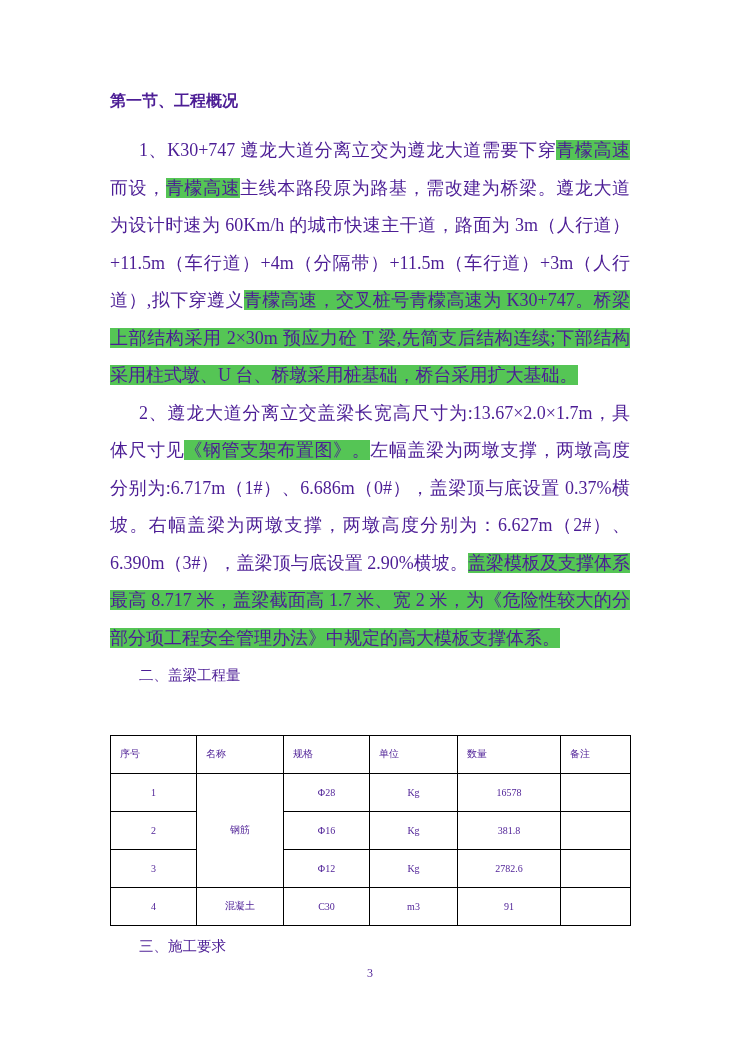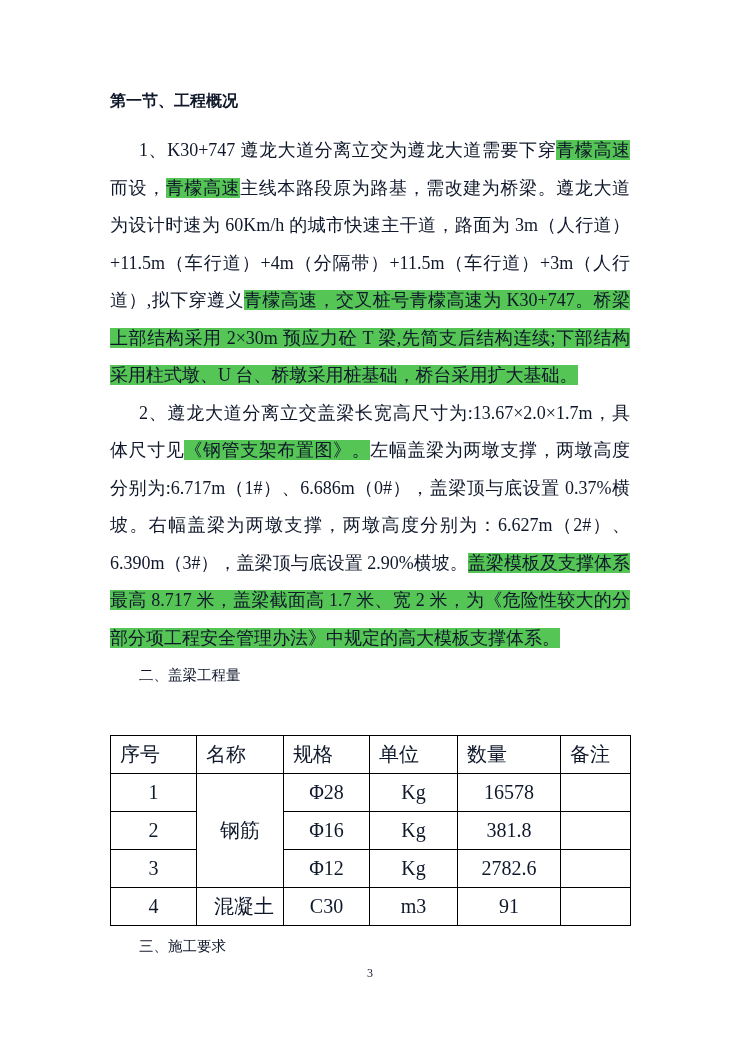--- a/index.html
+++ b/index.html
@@ -4,21 +4,21 @@
 <style>
   * { box-sizing: border-box; }
   html, body { margin: 0; padding: 0; background: #e8e8e8; }
   .page {
     position: relative;
     width: 740px;
     height: 1048px;
     margin: 0 auto;
     background: #ffffff;
     font-family: "Liberation Serif", "DejaVu Serif", serif;
-    color: #0f172a;
+    color: #4c1d95;
     overflow: hidden;
   }
   .content {
     position: absolute;
     left: 110px;
     top: 90px;
     width: 520px;
   }
   .doc-title {
     font-size: 16px;
@@ -41,28 +41,28 @@
   }
   .hl { background-color: var(--hl, #55c555); }
   table.qty {
     border-collapse: collapse;
     table-layout: fixed;
     width: 520px;
     margin-top: 40px;
   }
   .qty th, .qty td {
     border: 1px solid #000;
-    font-size: 20px;
+    font-size: 10px;
     font-weight: normal;
     height: 38px;
     vertical-align: middle;
   }
   .qty th { text-align: left; padding: 0 9px; }
   .qty td { text-align: center; padding: 0 4px; }
-  .qty td.left { text-align: right; padding: 0 9px; }
+  .qty td.left { text-align: center; padding: 0 9px; }
   .after-table { margin-top: 2px; }
   .page-number {
     position: absolute;
     left: 0;
     right: 0;
     top: 966px;
     text-align: center;
     font-size: 12px;
   }
 </style>

